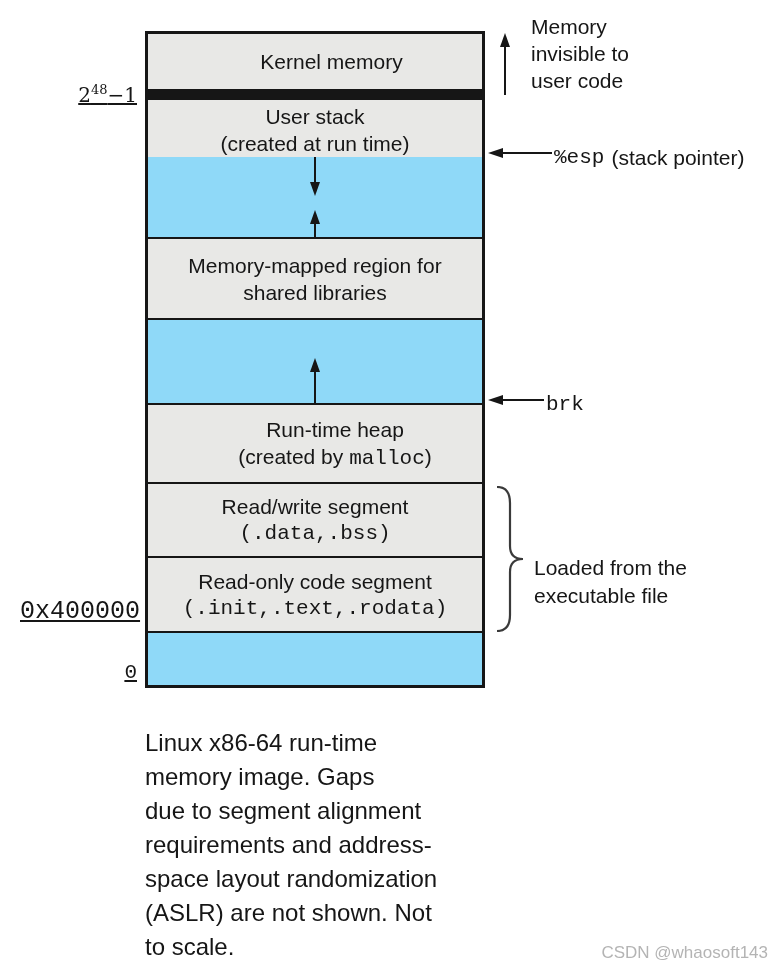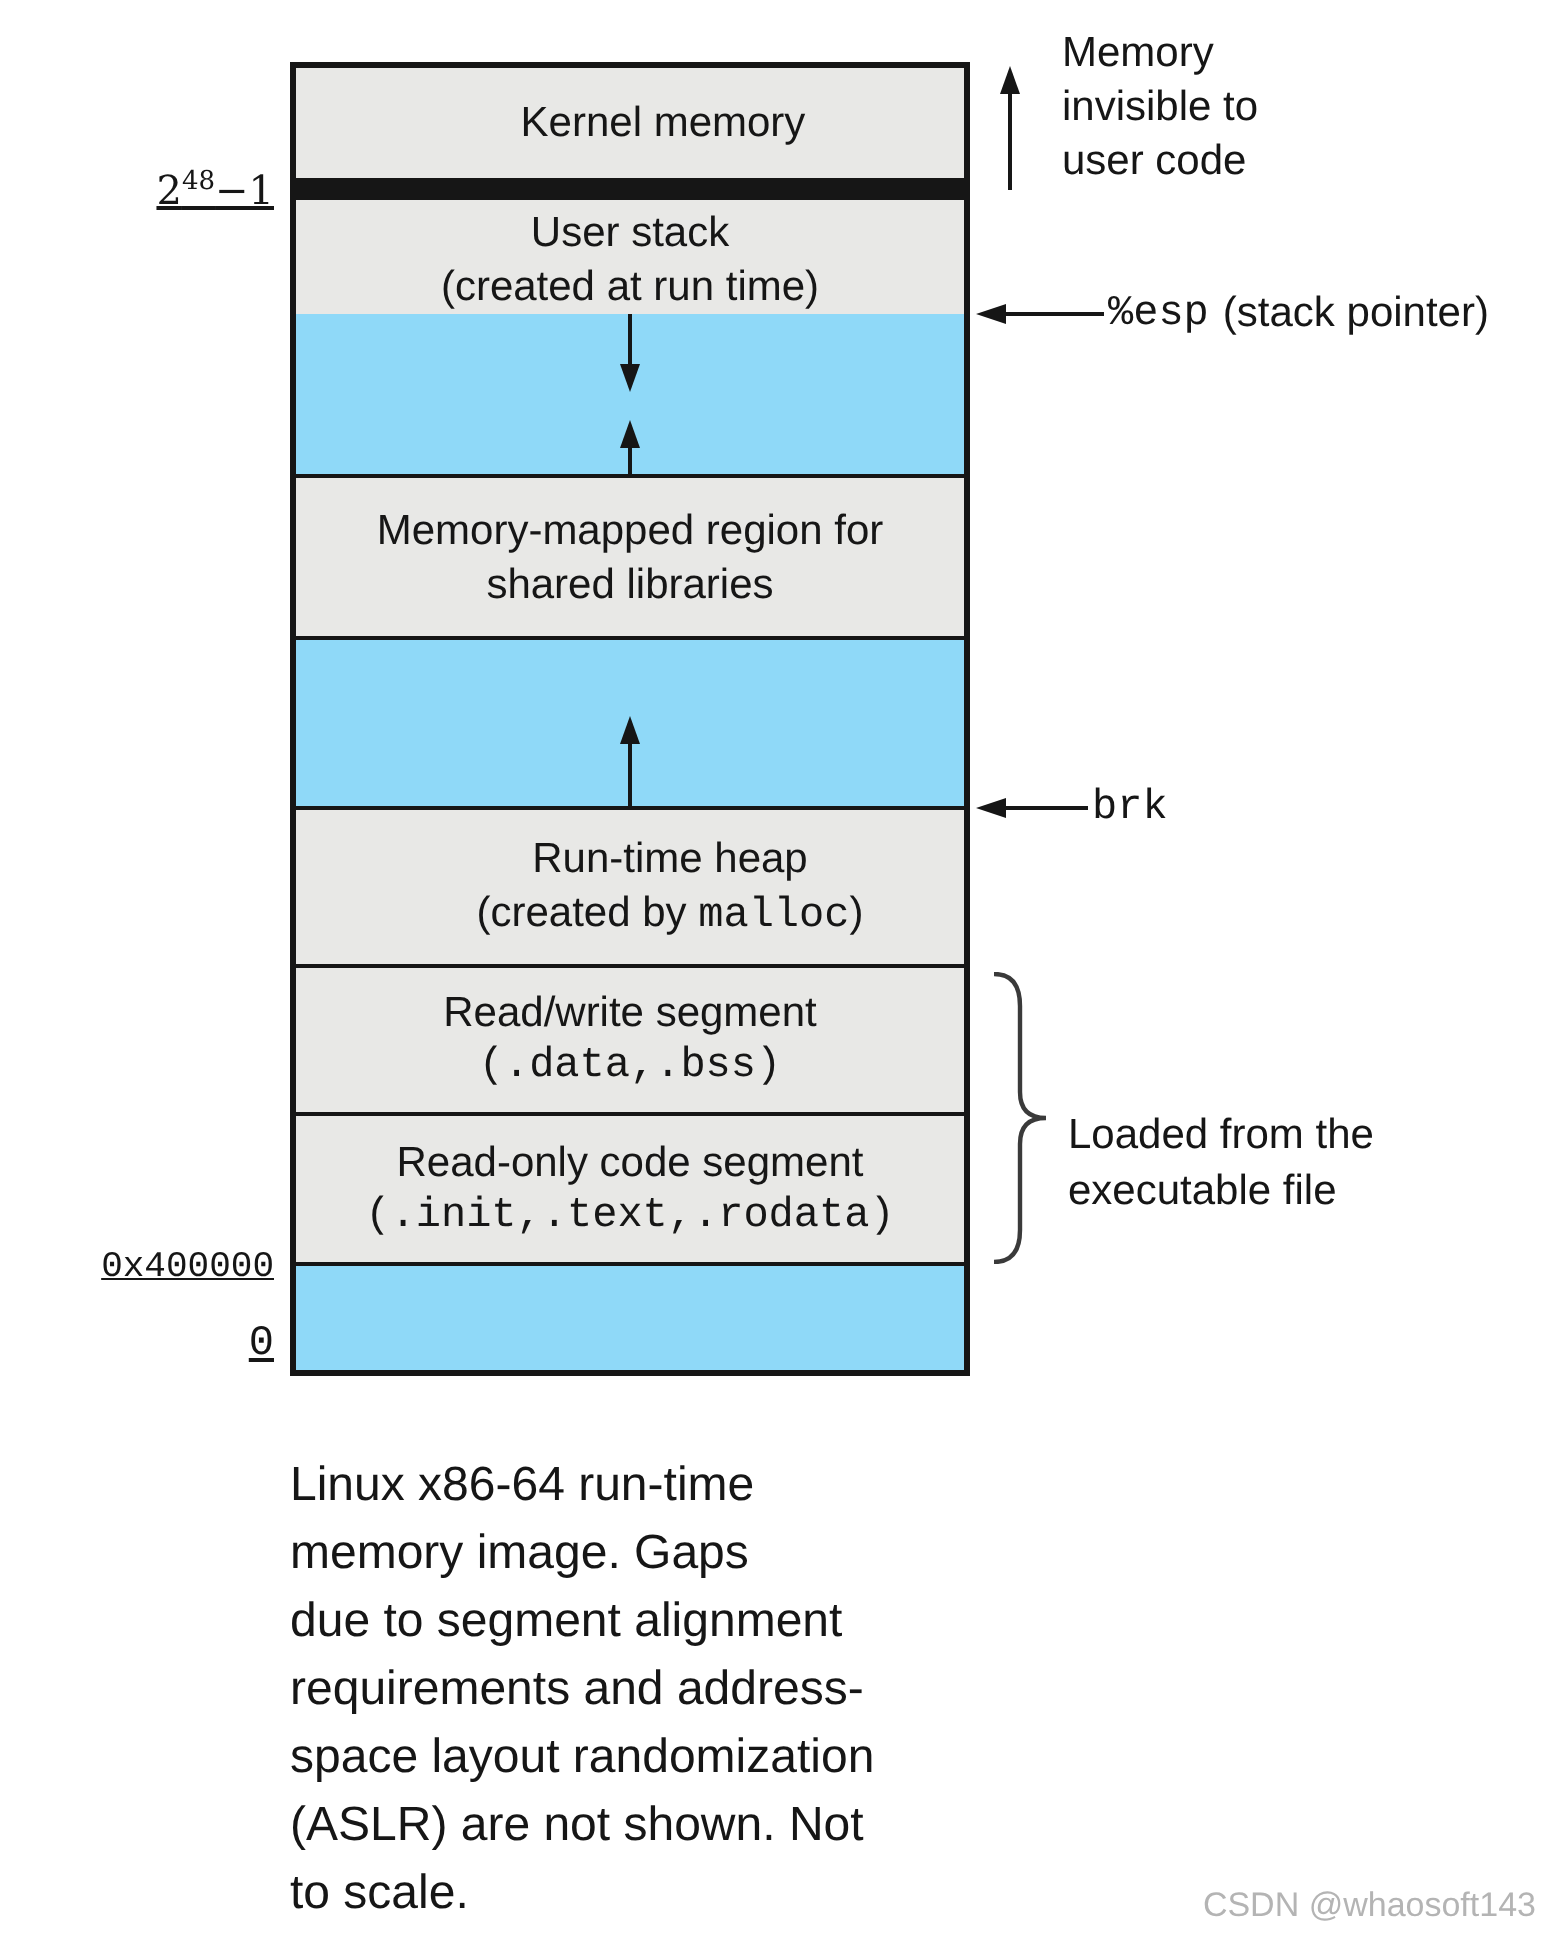--- a/index.html
+++ b/index.html
@@ -45,28 +45,28 @@
   .arrow-center{position:absolute;left:50%;transform:translateX(-50%);}
   .at-top{top:0;}
   .at-bottom{bottom:0;}
   
   .addr{
     position:absolute;left:20px;width:117px;
     text-align:right;font-size:20px;line-height:24px;text-decoration:underline;
   }
   .addr-top{top:83px;font-family:"DejaVu Serif",serif;}
   .addr-top sup{font-size:13px;vertical-align:super;line-height:0;}
-  .addr-code{top:622px;font-family:"Liberation Mono",monospace;font-size:18px;}
+  .addr-code{top:600px;font-family:"Liberation Mono",monospace;font-size:25px;}
   .addr-zero{top:661px;font-family:"Liberation Mono",monospace;font-size:21px;}
   
   .note{position:absolute;font-size:21px;line-height:27px;}
   .invis-text{left:531px;top:13px;}
   .invis-arrow{position:absolute;left:498px;top:33px;}
   .ptr-row{
-    position:absolute;display:flex;align-items:center;height:22px;
+    position:absolute;display:flex;height:22px;
   }
   .esp-row{left:488px;top:146px;}
   .brk-row{left:488px;top:393px;}
   .ptr-row svg{flex:0 0 auto;}
   .ptr-code{font-family:"Liberation Mono",monospace;font-size:21px;margin-left:2px;}
   .ptr-rest{font-size:21px;margin-left:7px;}
   .brace{position:absolute;left:492px;top:486px;}
   .loaded-text{left:534px;top:530px;line-height:28px;margin-top:24px;}
   
   .caption{

